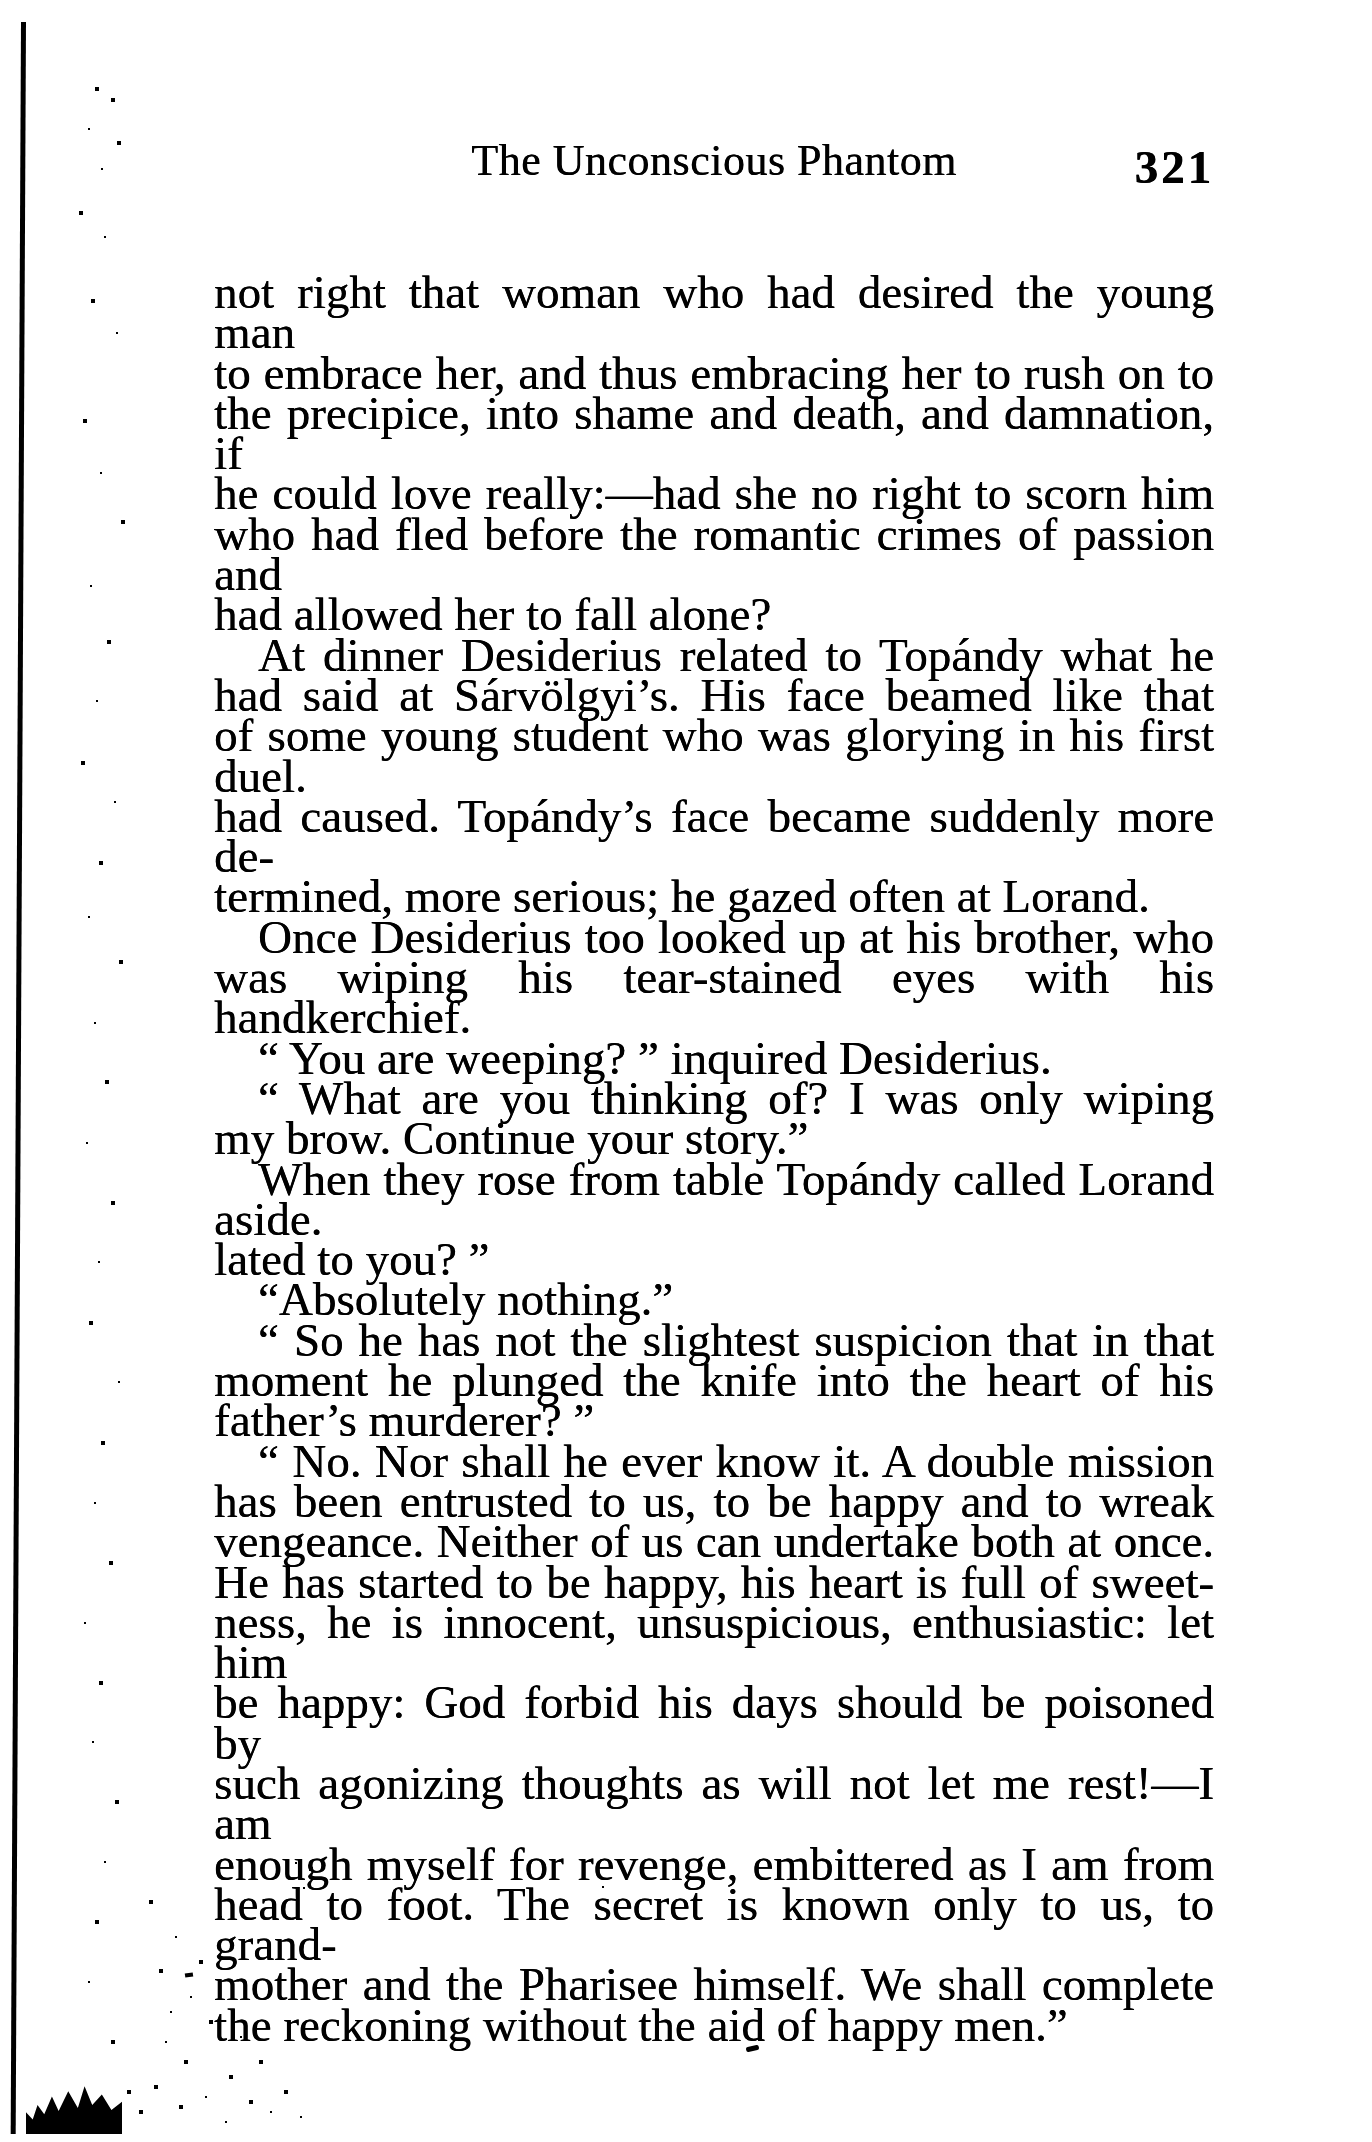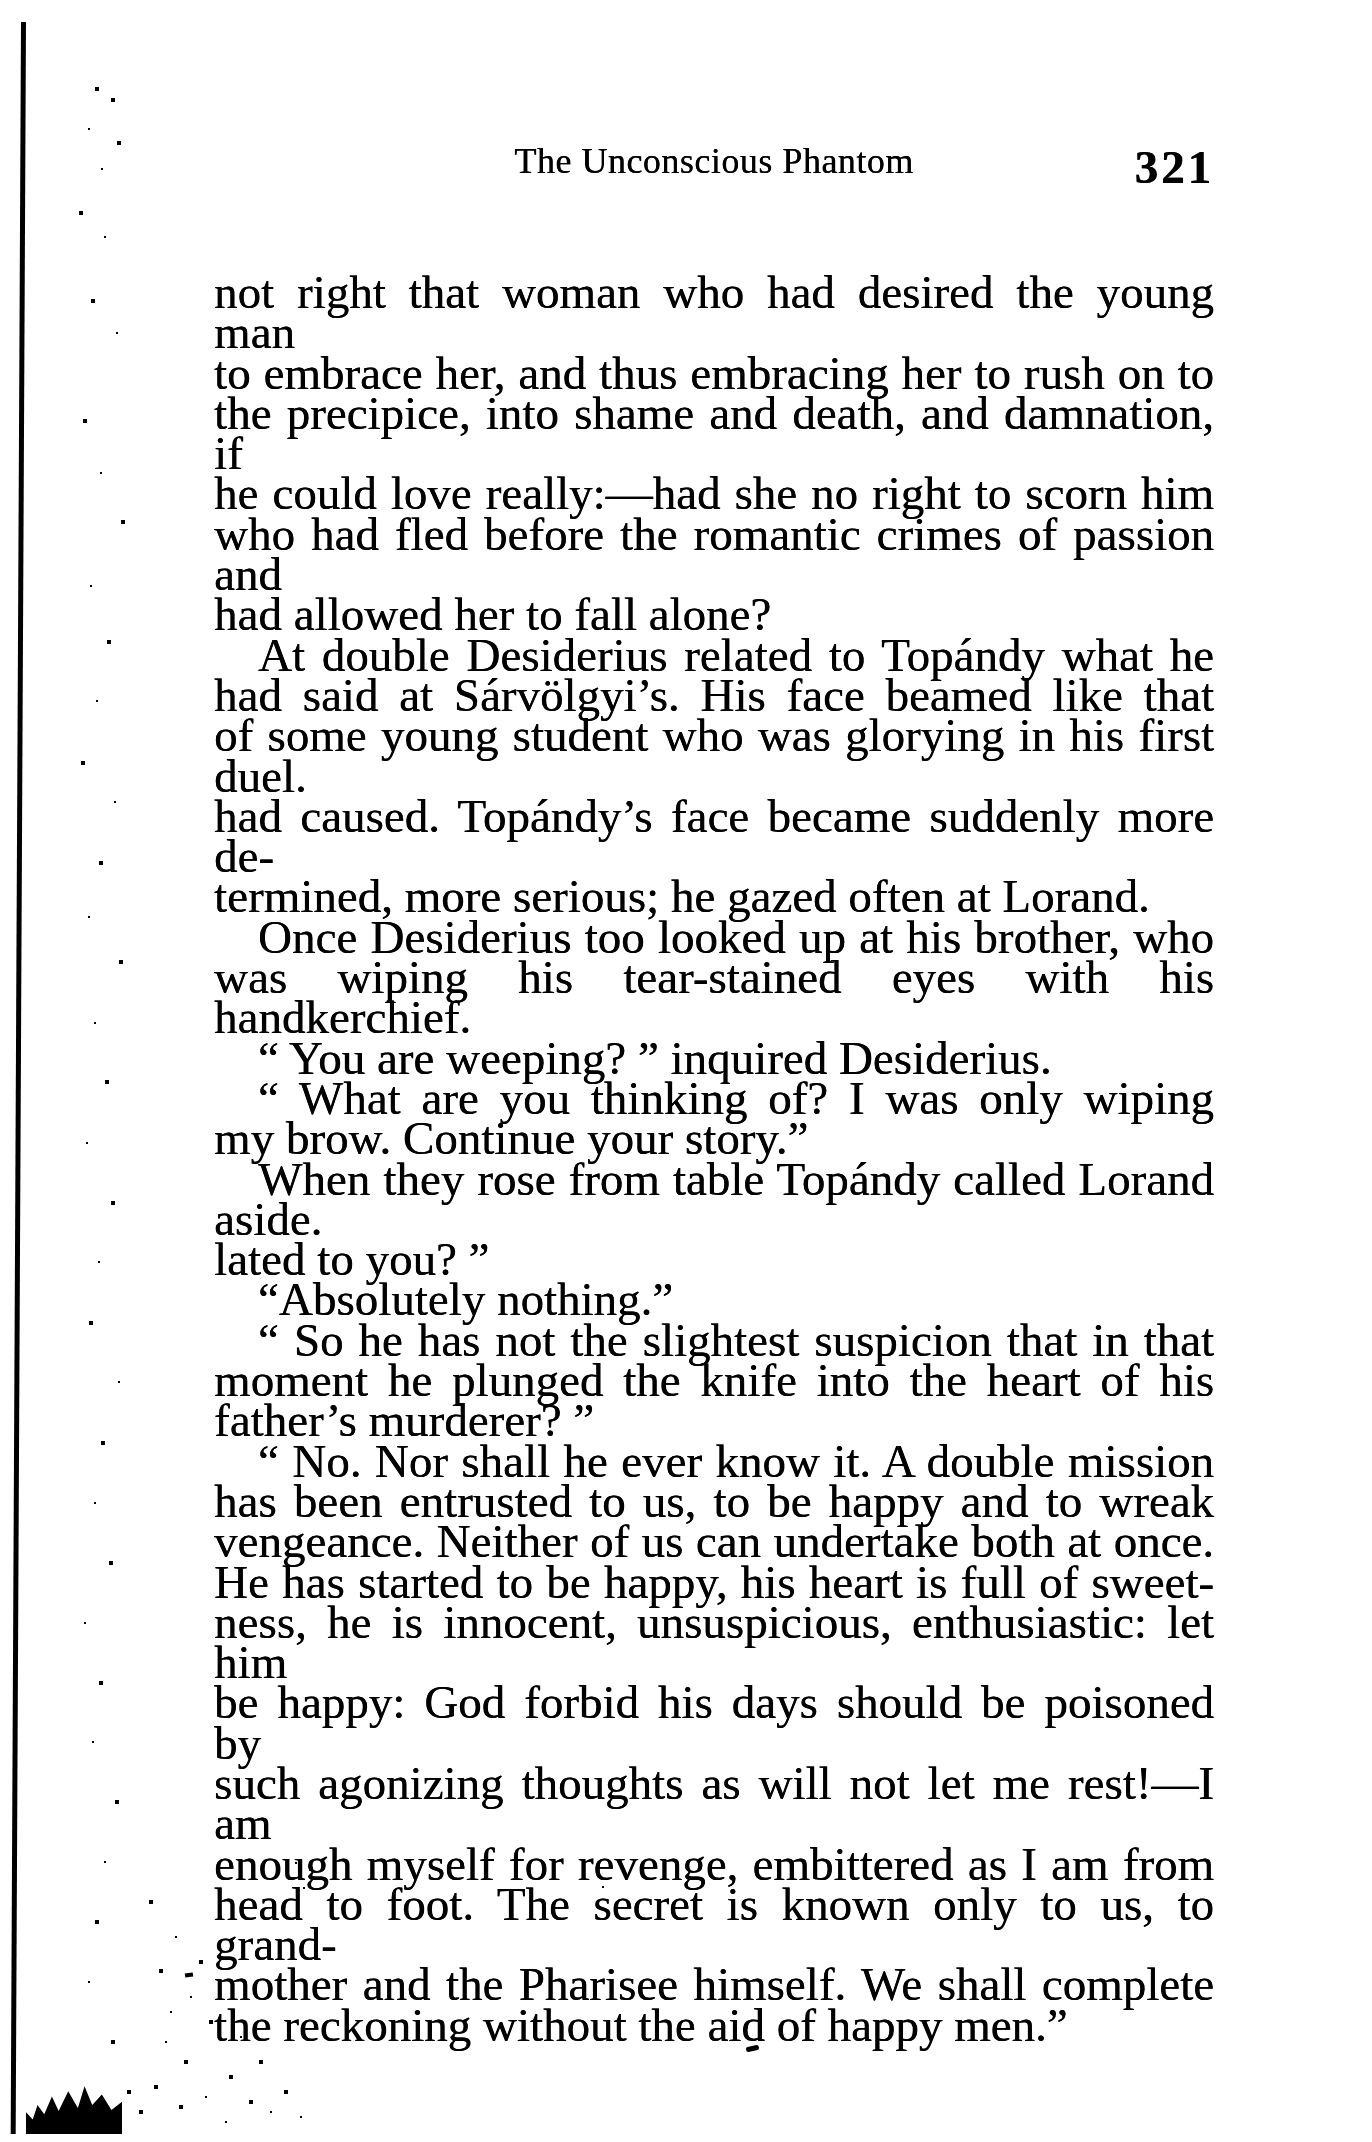--- a/index.html
+++ b/index.html
@@ -80,21 +80,21 @@
   }
 
   
   .page-header {
     position: absolute;
     left: 214px; top: 130px;
     width: 1000px; height: 62px;
   }
   .title {
     margin: 0;
-    font-size: 36px;
+    font-size: 44px;
     font-weight: normal;
     line-height: 62px;
     text-align: center;
     letter-spacing: 0.5px;
     text-shadow: 0.4px 0 0 currentColor;
   }
   .page-number {
     position: absolute;
     right: 0; top: 12px;
     font-size: 47px;
@@ -138,21 +138,21 @@
     <span class="page-number">321</span>
   </header>
 
   <main class="text-block">
       <div class="line">not right that woman who had desired the young man</div>
       <div class="line">to embrace her, and thus embracing her to rush on to</div>
       <div class="line">the precipice, into shame and death, and damnation, if</div>
       <div class="line">he could love really:—had she no right to scorn him</div>
       <div class="line">who had fled before the romantic crimes of passion and</div>
       <div class="line last">had allowed her to fall alone?</div>
-      <div class="line indent">At double Desiderius related to Topándy what he</div>
+      <div class="line indent">At dinner Desiderius related to Topándy what he</div>
       <div class="line">had said at Sárvölgyi’s.  His face beamed like that</div>
       <div class="line">of some young student who was glorying in his first</div>
       <div class="line last">duel.</div>
       <div class="line">had caused.  Topándy’s face became suddenly more de-</div>
       <div class="line last">termined, more serious; he gazed often at Lorand.</div>
       <div class="line indent">Once Desiderius too looked up at his brother, who</div>
       <div class="line last">was wiping his tear-stained eyes with his handkerchief.</div>
       <div class="line indent last">“ You are weeping? ” inquired Desiderius.</div>
       <div class="line indent">“ What are you thinking of?  I was only wiping</div>
       <div class="line last">my brow.  Continue your story.”</div>

